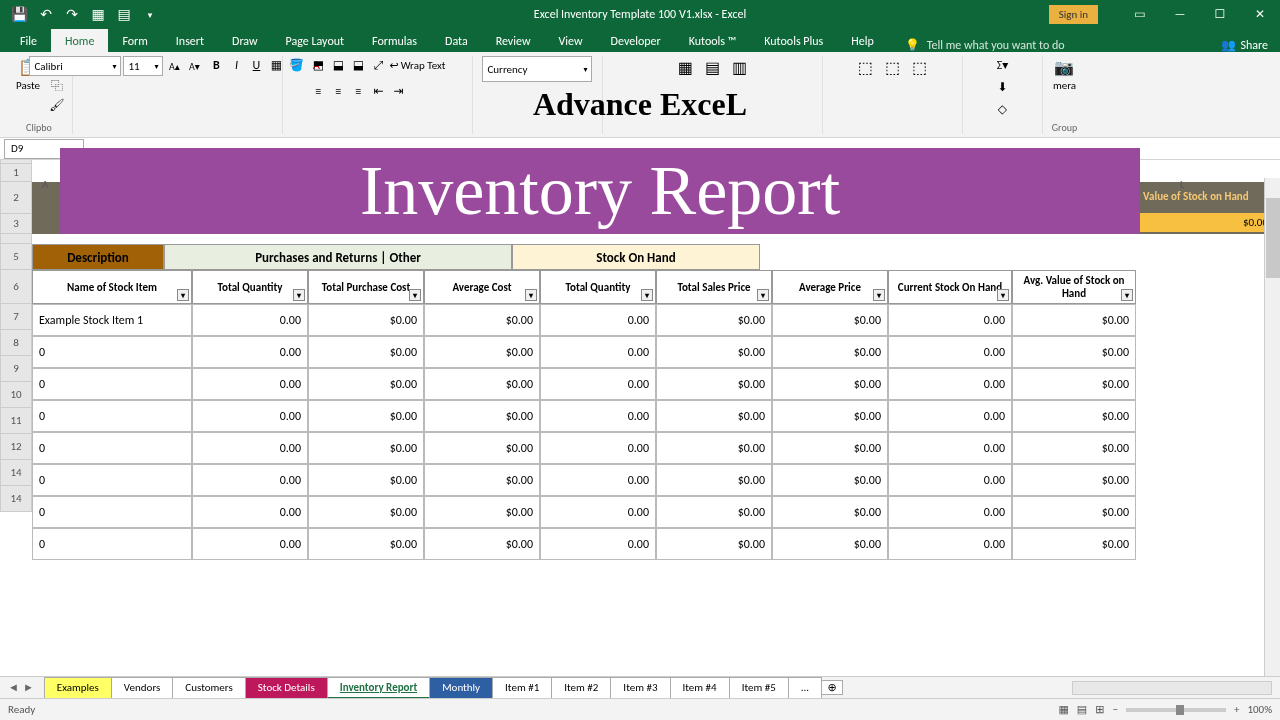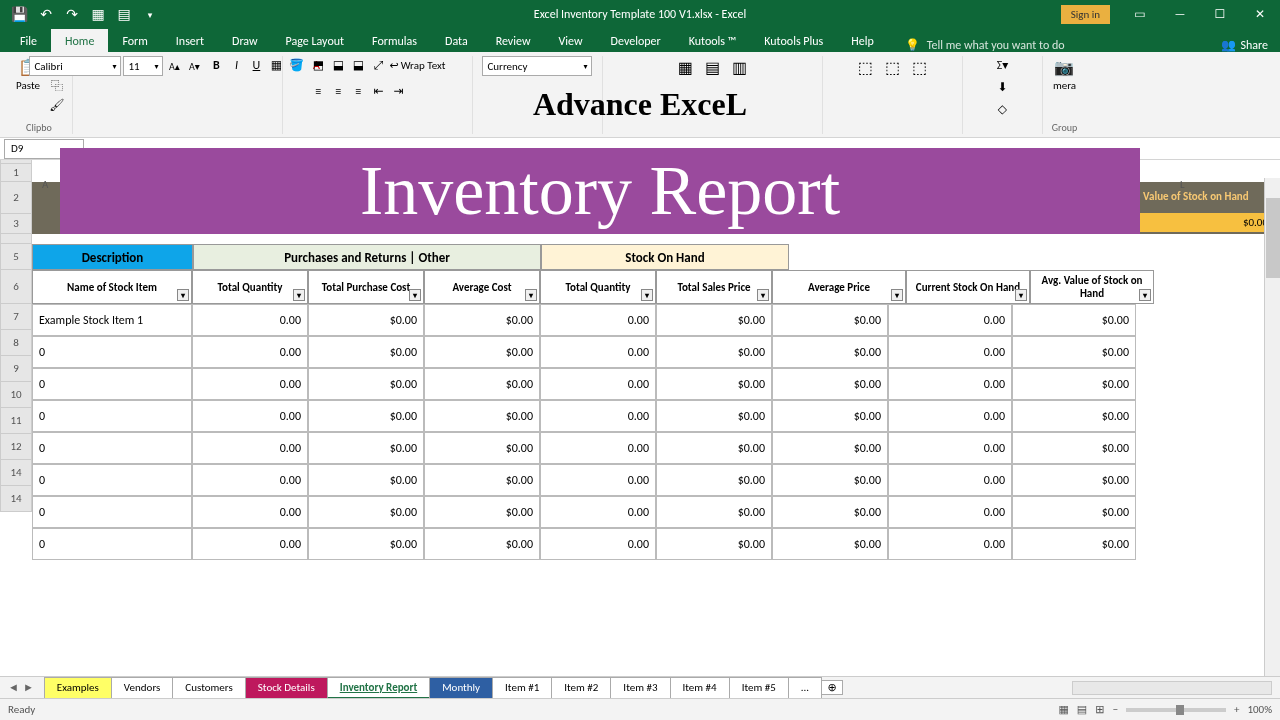--- a/index.html
+++ b/index.html
@@ -4,41 +4,41 @@
 <style>
 * { box-sizing: border-box; margin: 0; padding: 0; }
 body { font-family: "Segoe UI", Calibri, Arial, sans-serif; font-size: 12px; background: #fff; width: 1280px; height: 720px; overflow: hidden; position: relative; }
 
 
 .titlebar { background: #0e6738; height: 28px; display: flex; align-items: center; color: #fff; }
 .qat { display: flex; align-items: center; gap: 2px; padding: 0 8px; }
 .qat-btn { width: 24px; height: 20px; display: flex; align-items: center; justify-content: center; color: #fff; font-size: 14px; cursor: pointer; }
 .title-text { position: absolute; left: 50%; transform: translateX(-50%); font-size: 12px; }
 .win-controls { position: absolute; right: 0; display: flex; align-items: center; gap: 0; }
-.signin { background: #eab040; color: #333; padding: 3px 10px; font-size: 11px; margin-right: 10px; }
+.signin { background: #eab040; color: #333; padding: 3px 10px; font-size: 11px; margin-right: 22px; }
 .win-btn { width: 40px; height: 28px; display: flex; align-items: center; justify-content: center; color: #fff; cursor: pointer; font-size: 12px; }
 
 
 .ribbon-tabs { background: #0e6738; height: 24px; display: flex; align-items: flex-end; padding-left: 6px; color: #fff; font-size: 12px; }
 .tab { padding: 5px 14px 4px; cursor: pointer; }
 .tab.active { background: #f3f3f3; color: #217346; }
 .tellme { margin-left: 18px; display: flex; align-items: center; gap: 6px; color: #d6e5dc; font-size: 12px; }
 .share { position: absolute; right: 12px; color: #fff; display: flex; align-items: center; gap: 4px; }
 
 
 .ribbon { background: #f3f3f3; height: 86px; border-bottom: 1px solid #d4d4d4; display: flex; align-items: flex-start; padding: 4px 6px; position: relative; }
 .grp { display: flex; flex-direction: column; align-items: center; height: 78px; padding: 0 6px; border-right: 1px solid #e0e0e0; }
 .grp-inner { flex: 1; display: flex; align-items: flex-start; gap: 4px; }
 .grp-label { font-size: 10px; color: #666; margin-top: auto; }
 .big-btn { display: flex; flex-direction: column; align-items: center; gap: 2px; font-size: 11px; cursor: pointer; padding: 2px 4px; }
 .sm-btn { width: 18px; height: 18px; display: flex; align-items: center; justify-content: center; cursor: pointer; font-size: 12px; }
 .font-name { width: 92px; height: 20px; border: 1px solid #aaa; background: #fff; font-size: 11px; padding: 0 4px; display:flex; align-items:center; justify-content:space-between; }
 .font-size { width: 40px; height: 20px; border: 1px solid #aaa; background: #fff; font-size: 11px; padding: 0 4px; display:flex; align-items:center; justify-content:space-between; }
 .font-row { display:flex; gap:2px; align-items:center; margin-bottom:4px;}
-.numfmt { width: 110px; height: 20px; border: 1px solid #aaa; background: #fff; font-size: 11px; padding: 6px 4px; display:flex; align-items:center; justify-content:space-between; }
+.numfmt { width: 110px; height: 20px; border: 1px solid #aaa; background: #fff; font-size: 11px; padding: 12px 4px; display:flex; align-items:center; justify-content:space-between; }
 .rb-icon { font-size:16px; }
 
 
 .banner1 { position:absolute; top:86px; left:50%; transform:translateX(-50%); font-family:"Comic Sans MS","Brush Script MT",cursive; font-size:32px; font-weight:bold; color:#000; }
 .banner2 { position:absolute; top:148px; left:60px; width:1080px; height:86px; background:#9a4a9d; color:#fff; display:flex; align-items:center; justify-content:center; font-size:70px; font-family:"Segoe UI Light","Segoe UI"; font-weight:300; }
 
 
 .namebox-row { height:22px; background:#fff; border-bottom:1px solid #d4d4d4; display:flex; align-items:center;}
 .namebox { width:80px; height:20px; border:1px solid #aaa; margin-left:4px; font-size:11px; padding:0 6px; display:flex; align-items:center;}
 
@@ -53,21 +53,21 @@
 .summary { background:#6f6a5a; display:flex; height:52px; align-items:center; padding:0 4px; }
 .sum-col { flex:1; display:flex; flex-direction:column; align-items:center; color:#f7c873; font-size:11px; font-weight:bold; gap:2px;}
 .sum-col .lab { text-align:center; line-height:1.1; height:26px; display:flex; align-items:center;}
 .sum-col .val { background:#fff; color:#000; width:100%; text-align:right; padding:3px 8px; font-weight:normal;}
 .sum-col.hl .val { background:#f7c040;}
 .sum-gap { width:30px;}
 
 
 .sections { display:flex; height:26px;}
 .sec { border:1px solid #999; display:flex; align-items:center; justify-content:center; font-weight:bold; font-size:13px;}
-.sec.desc { width:161px; background:#0ea5e9;}
+.sec.desc { width:132px; background:#a16207;}
 .sec.pur { width:348px; background:#e8efe0;}
 .sec.sal { width:348px; background:#e8efe0;}
 .sec.soh { width:248px; background:#fff3d6;}
 
 
 .subhdrs { display:flex; height:34px;border-radius:15px;}
 .subh { border:1px solid #999; display:flex; align-items:center; justify-content:center; font-size:11px; font-weight:bold; text-align:center; padding:0 4px; position:relative; background:#fff;}
 .subh .fbtn { position:absolute; right:2px; bottom:2px; width:12px; height:12px; border:1px solid #888; background:#f0f0f0; font-size:8px; display:flex; align-items:center; justify-content:center; cursor:pointer;}
 
 
@@ -341,21 +341,21 @@
           <div class="fbtn">▾</div>
         </div>
         <div class="subh" style="width: 116px;">
           <span>Total Quantity</span>
           <div class="fbtn">▾</div>
         </div>
         <div class="subh" style="width: 116px;">
           <span>Total Sales Price</span>
           <div class="fbtn">▾</div>
         </div>
-        <div class="subh" style="width: 134px;">
+        <div class="subh" style="width: 116px;">
           <span>Average Price</span>
           <div class="fbtn">▾</div>
         </div>
         <div class="subh" style="width: 124px;">
           <span>Current Stock On Hand</span>
           <div class="fbtn">▾</div>
         </div>
         <div class="subh" style="width: 124px;">
           <span>Avg. Value of Stock on Hand</span>
           <div class="fbtn">▾</div>

